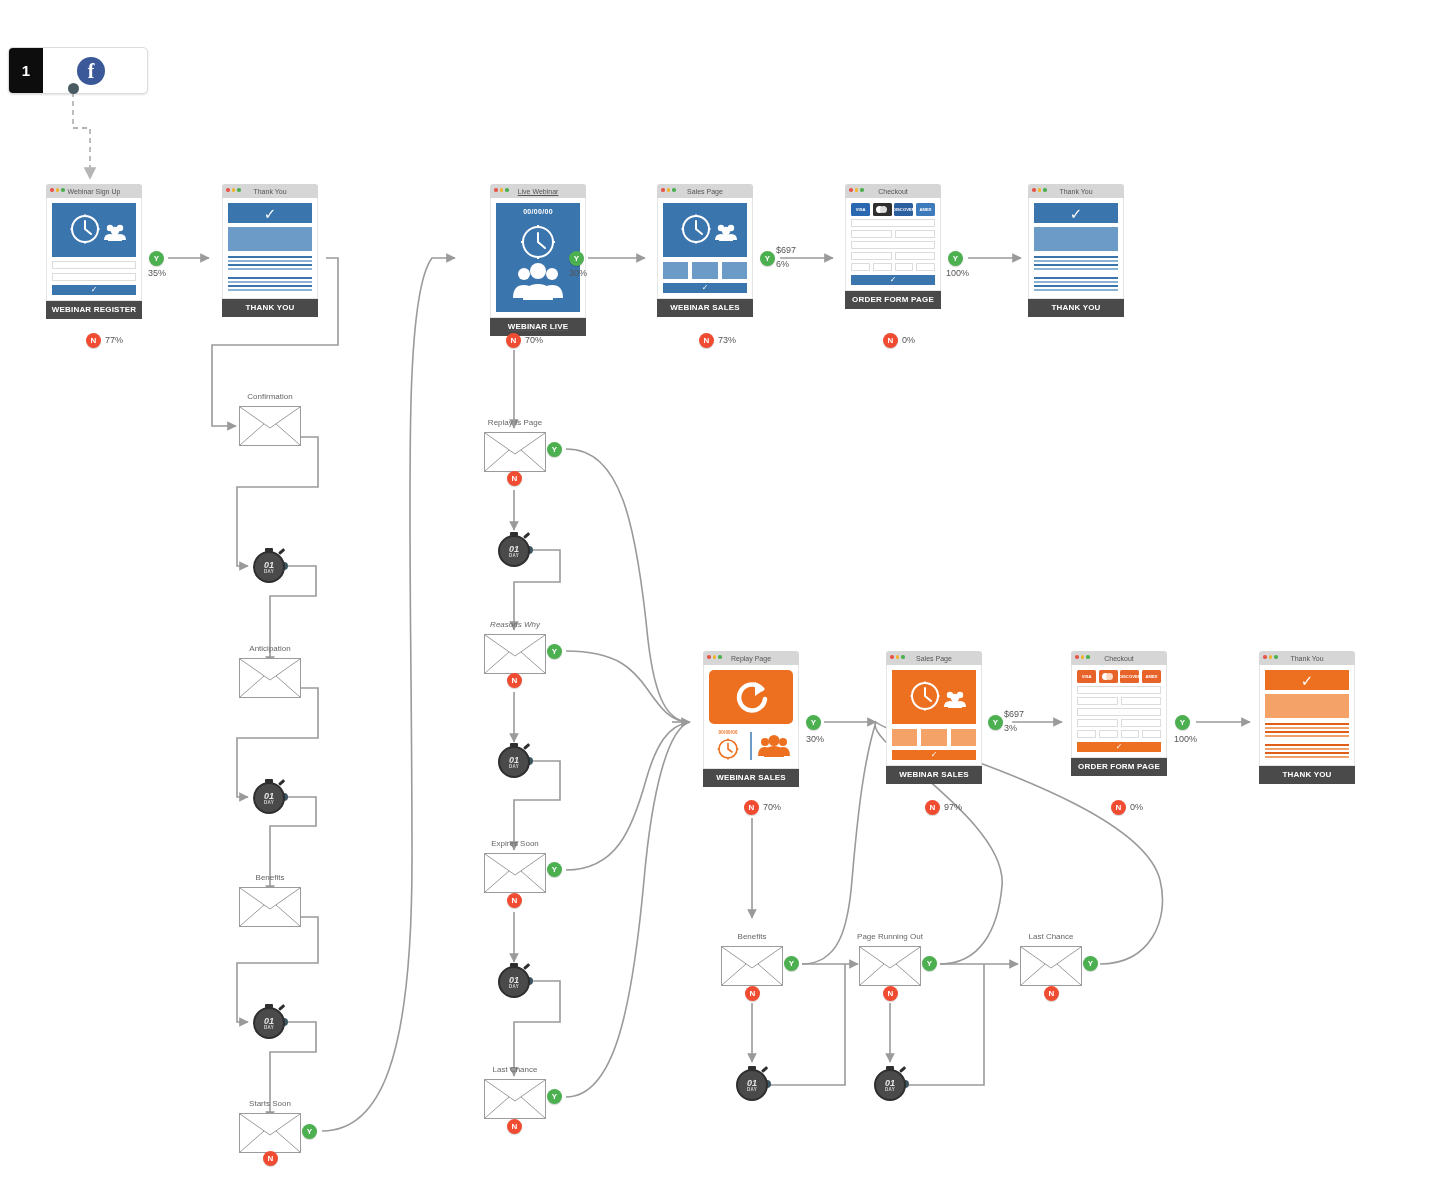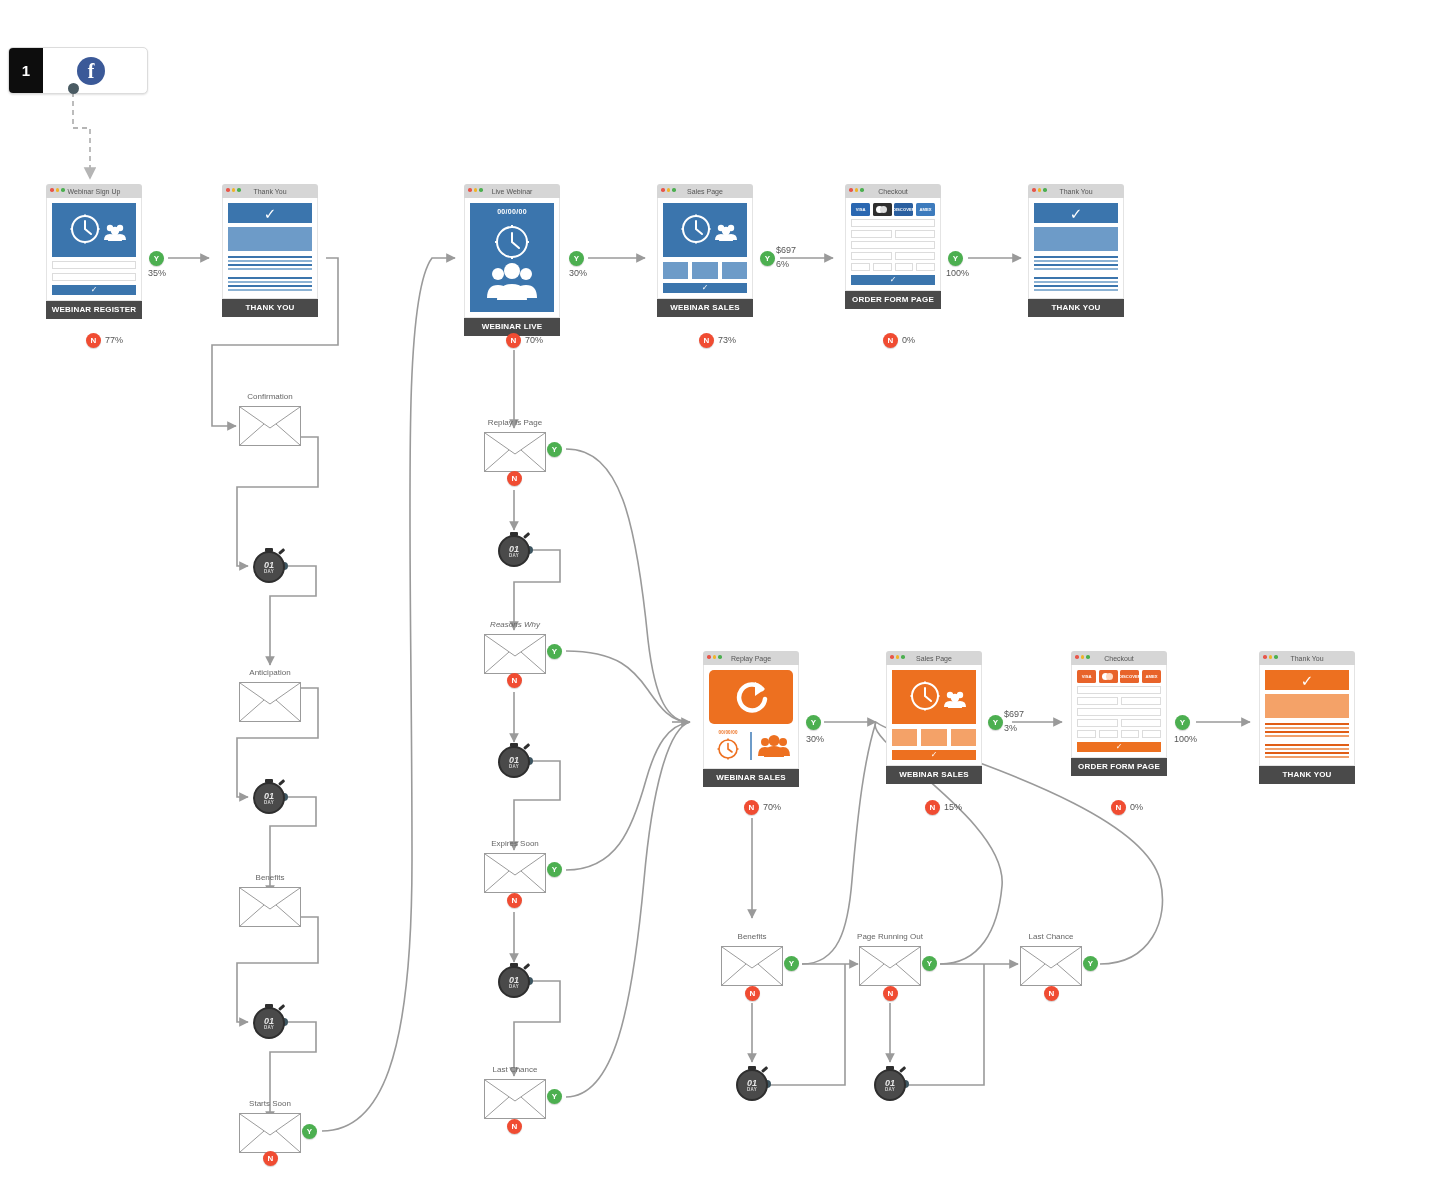--- a/index.html
+++ b/index.html
@@ -277,21 +277,21 @@
         <div class="gap"></div>
         <div class="ln blue"></div>
           <div class="ln blue light"></div>
           <div class="ln blue"></div>
         <div class="ln blue light"></div>
       </div>
     </div>
     <div class="footer">THANK YOU</div>
   </div>
 
-  <div class="page" style="left:464px;top:184px;">
+  <div class="page" style="left:490px;top:184px;text-decoration:underline;">
     <div class="titlebar">
       <span class="dots">
           <i></i>
           <i></i>
           <i></i>
         </span>
       <span>Live Webinar</span>
     </div>
     <div class="body">
       <div class="hero blue" style="height:109px;flex-direction:column;">
@@ -527,21 +527,21 @@
       <div class="cta orange">
           <span class="tick">✓</span>
         </div>
     </div>
     <div class="footer">WEBINAR SALES</div>
   </div>
   <div class="pill y" style="left:988px;top:715px;">Y</div>
   <div class="price" style="left:1004px;top:709px;">$697</div>
   <div class="pct" style="left:1004px;top:723px;">3%</div>
   <div class="pill n" style="left:925px;top:800px;">N</div>
-  <div class="pct" style="left:944px;top:802px;">15%</div>
+  <div class="pct" style="left:944px;top:802px;">97%</div>
 
   <div class="page" style="left:1071px;top:651px;">
     <div class="titlebar">
       <span class="dots">
           <i></i>
           <i></i>
           <i></i>
         </span>
       <span>Checkout</span>
     </div>
@@ -620,21 +620,21 @@
     <div class="env">
       <svg width="60" height="38" viewBox="0 0 60 38">
           <g fill="none" stroke="#9b9b9b" stroke-width="1">
             <path d="M0,0 L30,21 L60,0"></path>
             <path d="M0,38 L24,17 M60,38 L36,17"></path>
           </g>
         </svg>
     </div>
   </div>
 
-  <div class="email" style="left:239px;top:658px;margin-top:24px;">
+  <div class="email" style="left:239px;top:658px;">
     <div class="label">Anticipation</div>
     <div class="env">
       <svg width="60" height="38" viewBox="0 0 60 38">
           <g fill="none" stroke="#9b9b9b" stroke-width="1">
             <path d="M0,0 L30,21 L60,0"></path>
             <path d="M0,38 L24,17 M60,38 L36,17"></path>
           </g>
         </svg>
     </div>
   </div>

